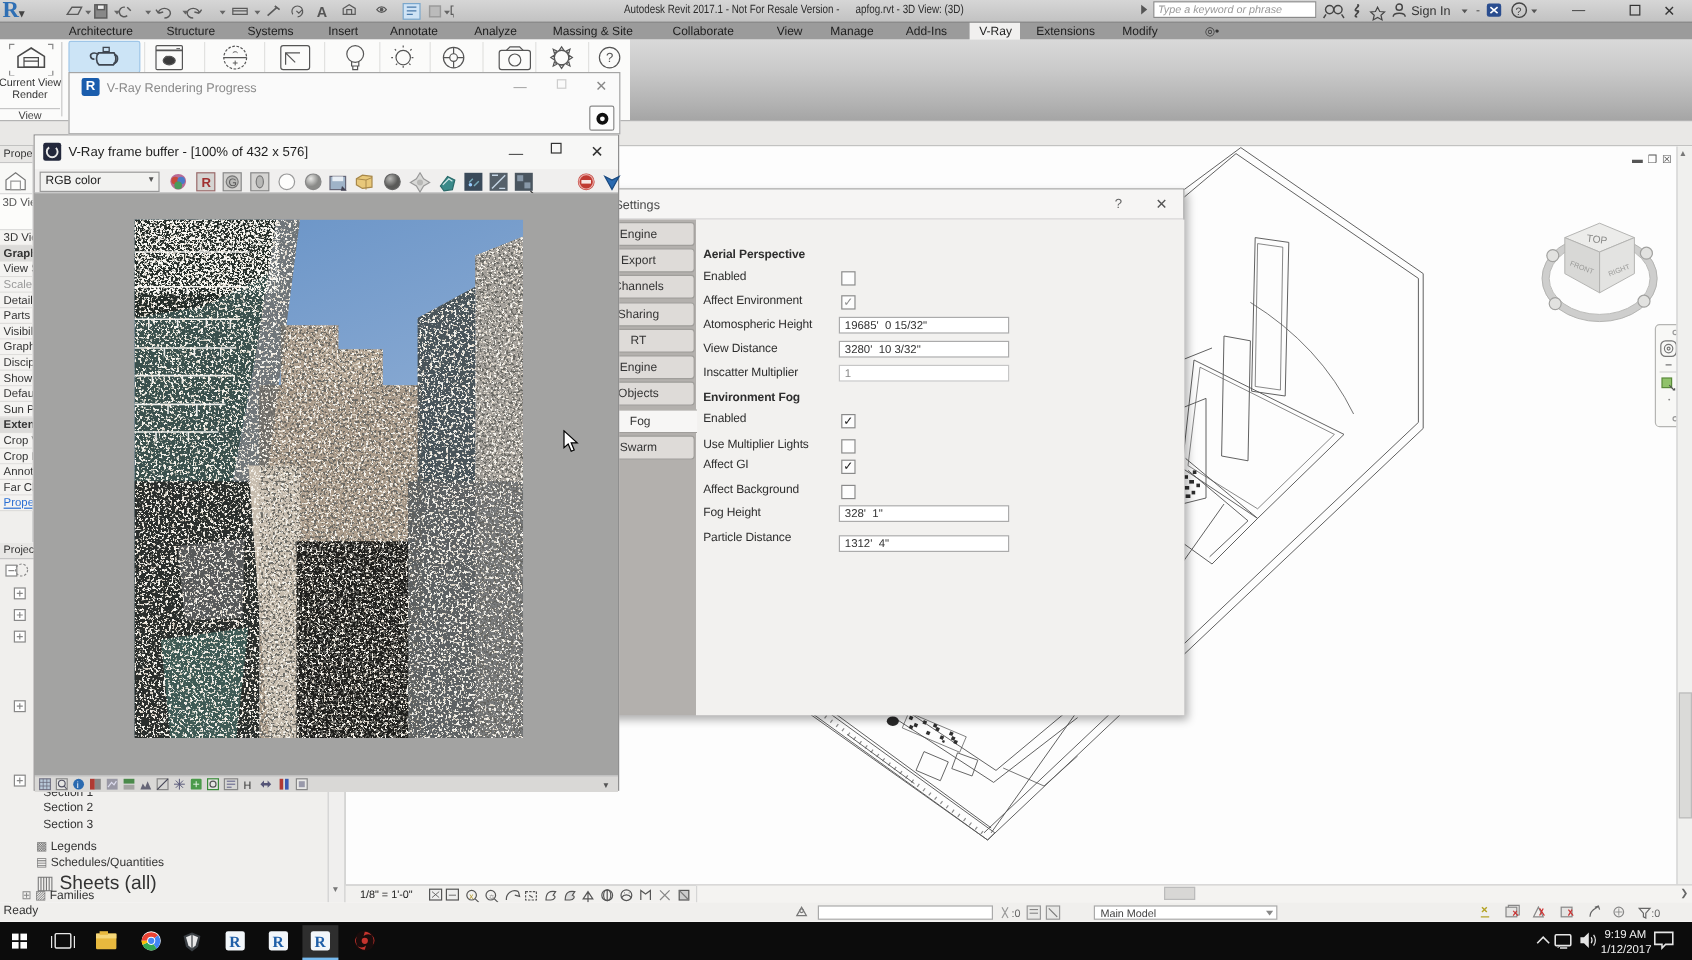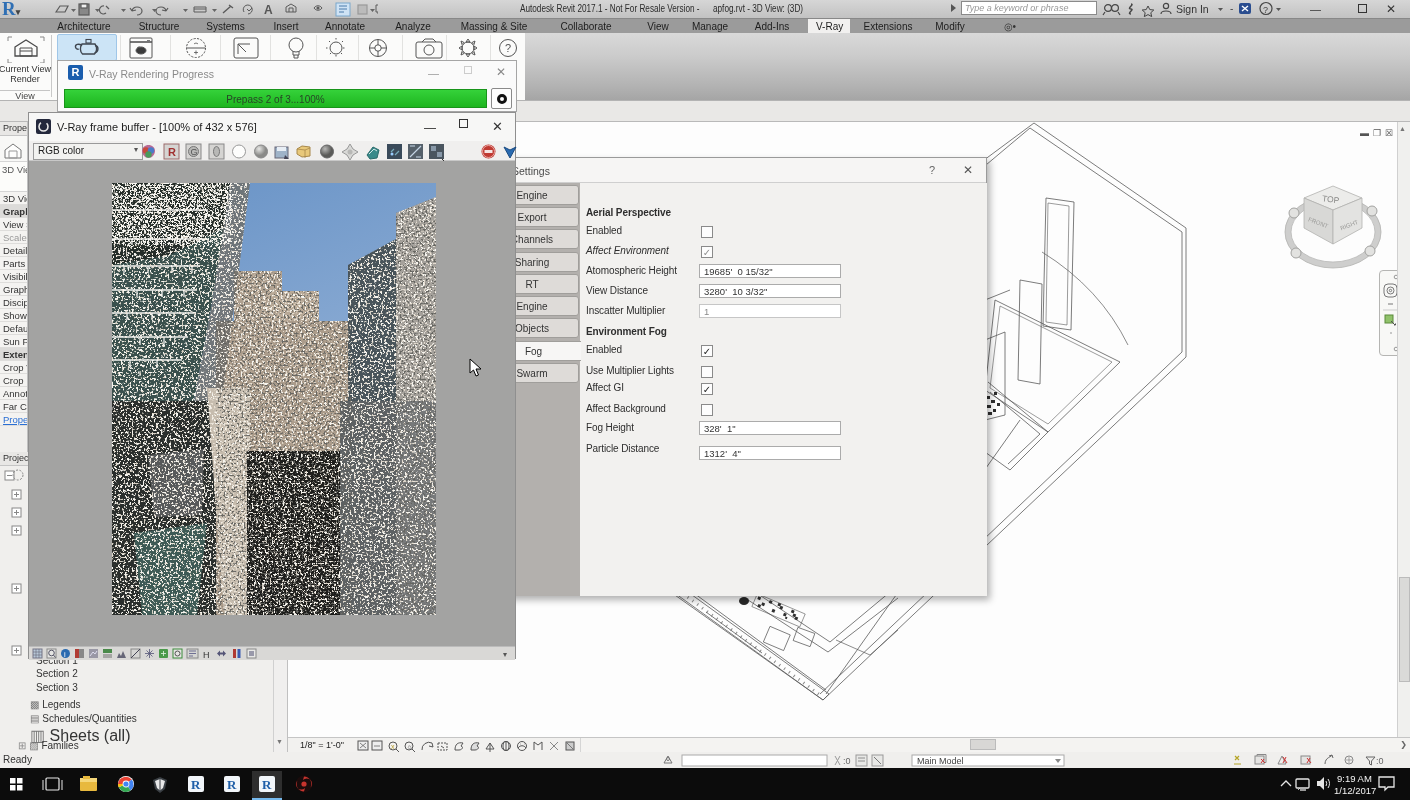--- a/index.html
+++ b/index.html
@@ -557,21 +557,21 @@
   <div class="ftab" style="top:94px;">Sharing</div>
   <div class="ftab" style="top:116px;">RT</div>
   <div class="ftab" style="top:138px;">Engine</div>
   <div class="ftab" style="top:160px;">Objects</div>
   <div class="ftab sel" style="top:183px;">Fog</div>
   <div class="ftab" style="top:205px;">Swarm</div>
 
   <div class="lbl" style="top:49px;font-weight:bold;">Aerial Perspective</div>
   <div class="lbl" style="top:67px;">Enabled</div>
     <div class="ckbox" style="left:238px;top:68px;"></div>
-  <div class="lbl" style="top:87px;font-style:italic;">Affect Environment</div>
+  <div class="lbl" style="top:87px;">Affect Environment</div>
     <div class="ckbox" style="left:238px;top:88px;color:#909090;">✓</div>
   <div class="lbl" style="top:107px;">Atomospheric Height</div>
     <div class="input" style="top:106px;">19685'&nbsp; 0 15/32"</div>
   <div class="lbl" style="top:127px;">View Distance</div>
     <div class="input" style="top:126px;">3280'&nbsp; 10 3/32"</div>
   <div class="lbl" style="top:147px;">Inscatter Multiplier</div>
     <div class="input" style="top:146px;color:#8a8a8a;border-color:#c6c6c6;">1</div>
   <div class="lbl" style="top:168px;font-weight:bold;">Environment Fog</div>
   <div class="lbl" style="top:186px;">Enabled</div>
     <div class="ckbox" style="left:238px;top:187px;">✓</div>
@@ -592,21 +592,21 @@
   <div class="abs" style="left:7px;top:6px;width:15px;height:15px;background:#23283c;border-radius:2px;">
     <svg width="15" height="15">
         <circle cx="7.5" cy="7.5" r="4.5" fill="none" stroke="#e8e8e8" stroke-width="1.6" stroke-dasharray="18 6"></circle>
       </svg>
   </div>
   <div class="abs" style="left:28px;top:8px;font-size:11px;color:#1e1e1e;">V-Ray frame buffer - [100% of 432 x 576]</div>
   <div class="abs" style="left:395px;top:8px;font-size:12px;color:#333;">—</div>
   <div class="abs" style="left:430px;top:6px;width:9px;height:9px;border:1.5px solid #333;"></div>
   <div class="abs" style="left:463px;top:6px;font-size:13px;color:#333;">✕</div>
   <div class="abs" style="left:0;top:28px;width:486px;height:20px;background:#f0efee;border-bottom:1px solid #c8c8c8;"></div>
-  <div class="abs" style="left:4px;top:30px;width:110px;height:17px;background:#f2f2f0;border:1px solid #9a9a9a;font-size:10px;color:#222;padding:1px 4px;">RGB color<span style="position:absolute;right:4px;color:#555;font-size:8px;">▾</span></div>
+  <div class="abs" style="left:4px;top:30px;width:100px;height:17px;background:#f2f2f0;border:1px solid #9a9a9a;font-size:10px;color:#222;padding:1px 4px;">RGB color<span style="position:absolute;right:4px;color:#555;font-size:8px;">▾</span></div>
   <div class="abs" id="fbicons" style="left:110px;top:30px;width:380px;height:18px;">
   <svg width="380" height="18">
     <g transform="translate(1,1)">
           <path d="M8.5,1 c3.5,0 6.5,2.5 6.5,6 c0,3.5 -3,7 -6.5,7 c-3.5,0 -6.5,-3.5 -6.5,-7 c0,-3.5 3,-6 6.5,-6 z" fill="#b86a96"></path>
           <circle cx="6" cy="6.5" r="3.2" fill="#c84a3a"></circle>
           <circle cx="11" cy="6.5" r="3.2" fill="#4a7ac8"></circle>
           <circle cx="8.5" cy="10.5" r="3.2" fill="#4a9a5a"></circle>
         </g>
     <g transform="translate(25,1)">
           <rect width="15" height="15" fill="#d5d4d2" stroke="#9a6a6a"></rect>
@@ -830,17 +830,16 @@
   </svg>
 </div>
 </div>
 
 <div id="progressdlg">
   <div class="abs" style="left:10px;top:4px;width:15px;height:15px;background:#1a5dad;border-radius:2px;color:#fff;font-weight:bold;font-size:11px;text-align:center;line-height:15px;">R</div>
   <div class="abs" style="left:31px;top:7px;font-size:10.5px;color:#8a8a8a;">V-Ray Rendering Progress</div>
   <div class="abs" style="left:370px;top:6px;font-size:11px;color:#999;">—</div>
   <div class="abs" style="left:406px;top:5px;width:8px;height:8px;border:1px solid #ccc;"></div>
   <div class="abs" style="left:438px;top:4px;font-size:12px;color:#888;">✕</div>
-  <div class="abs" style="left:6px;top:28px;width:423px;height:19px;background:linear-gradient(#35d23a,#1db51f);border:1px solid #18941a;text-align:center;font-size:10px;color:#274427;line-height:19px;">Prepass 2 of 3...100%</div>
   <div class="abs" style="left:433px;top:27px;width:21px;height:21px;background:#fdfdfd;border:1px solid #8a8a8a;border-radius:2px;">
     <div style="position:absolute;left:4.5px;top:4.5px;width:10px;height:10px;border-radius:50%;border:3px solid #111;"></div>
   </div>
 </div>
 
 </body></html>

